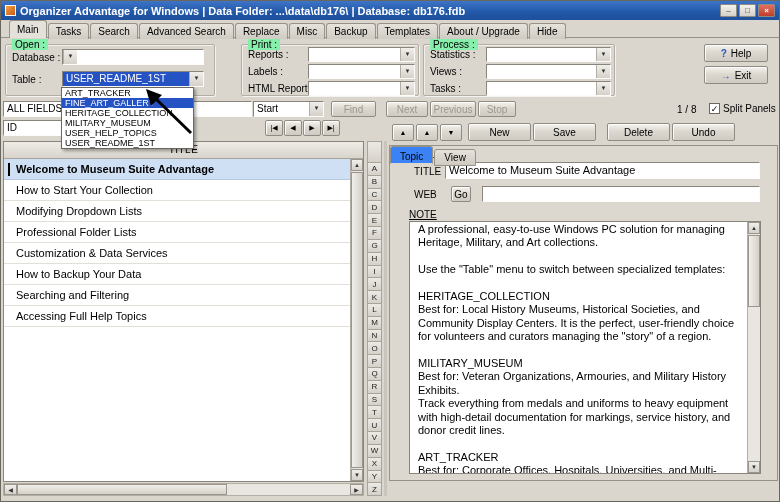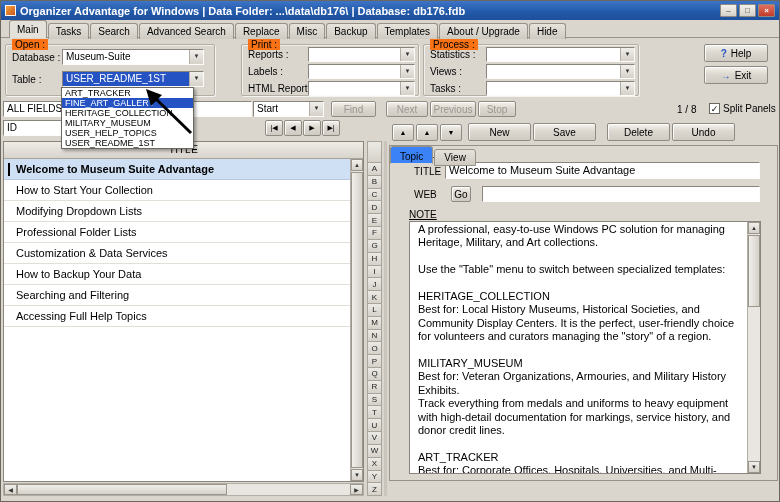--- a/index.html
+++ b/index.html
@@ -15,24 +15,24 @@
   .winbtn { width:17px; height:13px; background:linear-gradient(#f4f2ee,#d4d0c8); border:1px solid #8f8b83; font-size:8px; line-height:11px; text-align:center; color:#333; border-radius:1px; }
   .winbtn.close { background:linear-gradient(#e2705e,#c23c2c); color:#fff; font-weight:bold; }
 
   
   .tabstrip { position:absolute; left:0; top:19px; right:0; height:18px; padding-left:8px; border-bottom:1px solid #979288; white-space:nowrap; }
   .tab { position:relative; display:inline-block; height:16px; line-height:15px; padding:0 7px; font-size:10px; background:linear-gradient(#e6e3dc,#cfcbc3); border:1px solid #979288; border-bottom:none; border-radius:3px 3px 0 0; margin-right:1px; top:2px; }
   .tab:first-child { background:#e4e1da; height:18px; top:0; line-height:18px; z-index:2; }
 
   
   .group { position:absolute; border:1px solid #b2aea6; border-radius:2px; box-shadow:1px 1px 0 rgba(255,255,255,.7), inset 1px 1px 0 rgba(255,255,255,.6); }
-  .group-label { position:absolute; top:-6px; left:6px; background:#f97316; padding:0 3px; font-size:10px; line-height:11px; }
+  .group-label { position:absolute; top:-6px; left:6px; background:#86efac; padding:0 3px; font-size:10px; line-height:11px; }
   .open-group { left:4px; top:43px; width:210px; height:52px; }
   .print-group { left:240px; top:43px; width:178px; height:52px; }
-  .process-group { left:422px; top:43px; width:216px; height:52px; }
+  .process-group { left:422px; top:43px; width:192px; height:52px; }
   .glabel { position:absolute; font-size:10px; }
 
   
   .combo { position:absolute; display:flex; background:#fff; border:1px solid; border-color:#89857d #fdfcfa #fdfcfa #89857d; height:16px; }
   .combo-text { flex:1; font-size:10px; line-height:14px; padding:0 3px; white-space:nowrap; overflow:hidden; }
   .combo-btn { width:14px; background:linear-gradient(#f1efeb,#d5d1c9); border-left:1px solid #b2aea6; font-size:6px; line-height:13px; text-align:center; color:#333; }
   .tbl-combo .combo-text { background:#2553c4; color:#fff; }
 
   .db-combo { left:56px; top:4px; width:142px; }
   .tbl-combo { left:56px; top:26px; width:142px; }
@@ -149,21 +149,20 @@
   </div>
 
   <div class="tabstrip">
     
   <span class="tab">Main</span><span class="tab">Tasks</span><span class="tab">Search</span><span class="tab">Advanced Search</span><span class="tab">Replace</span><span class="tab">Misc</span><span class="tab">Backup</span><span class="tab">Templates</span><span class="tab">About / Upgrade</span><span class="tab">Hide</span></div>
 
   <div class="group open-group">
     <span class="group-label">Open :</span>
     <span class="glabel" style="left:6px; top:7px;">Database :</span>
     <div class="combo db-combo">
-      <span class="combo-text">Museum-Suite</span>
       <span class="combo-btn">▼</span>
     </div>
     <span class="glabel" style="left:6px; top:29px;">Table :</span>
     <div class="combo tbl-combo">
       <span class="combo-text">USER_README_1ST</span>
       <span class="combo-btn">▼</span>
     </div>
   </div>
 
   <div class="group print-group">

